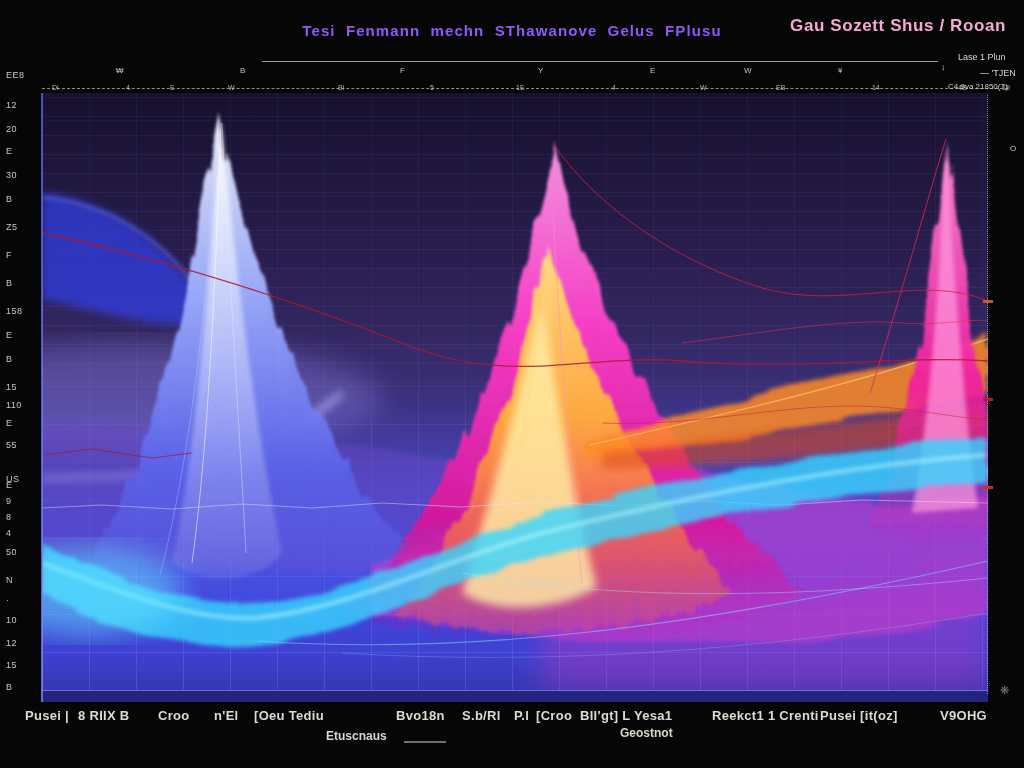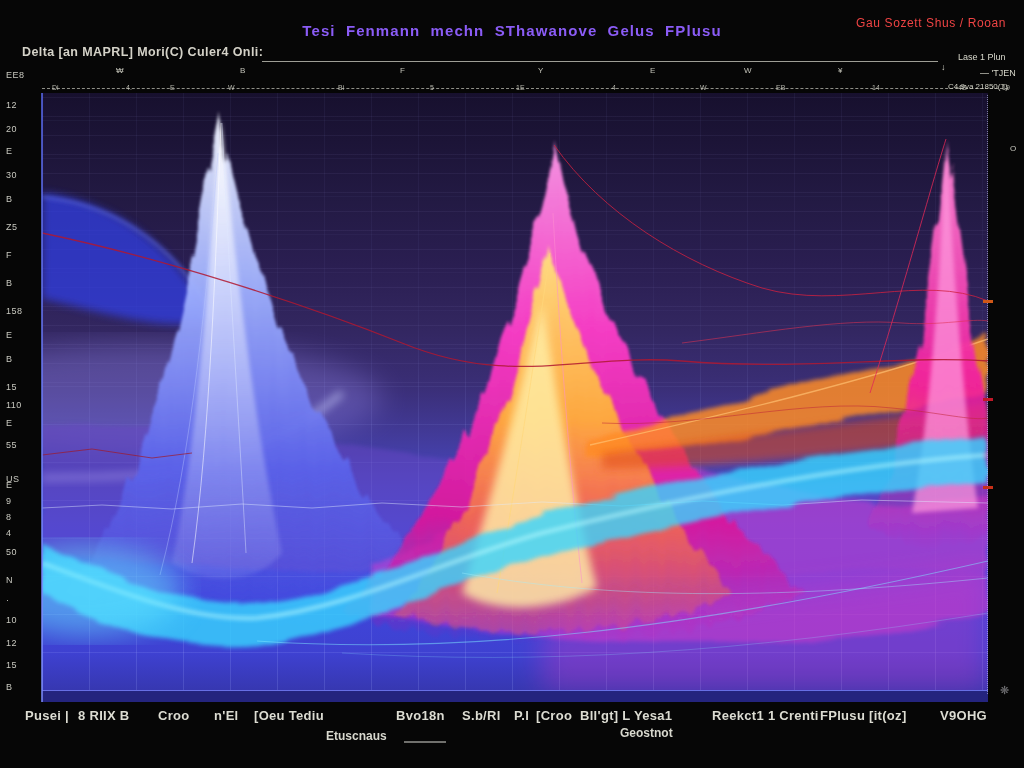--- a/index.html
+++ b/index.html
@@ -2,21 +2,21 @@
 <html><head>
 <meta charset="utf-8">
 <style>
   html,body{margin:0;padding:0;background:#060606;}
   #stage{position:relative;width:1024px;height:768px;background:#060606;overflow:hidden;
          font-family:"Liberation Sans",sans-serif;color:#d6d6cb;}
   .abs{position:absolute;}
   
   .title{top:14px;left:0;width:1024px;text-align:center;font-size:15px;font-weight:600;
          letter-spacing:1.1px;word-spacing:5px;color:#8b5cf6;margin-top:8px;}
-  .title-right{top:16px;right:18px;font-size:12px;font-weight:400;letter-spacing:.6px;color:#ef4444;}
+  .title-right{top:16px;right:18px;font-size:17px;font-weight:700;letter-spacing:.6px;color:#f9a8d4;}
   .subtitle{top:45px;left:22px;font-size:12.5px;font-weight:600;letter-spacing:.4px;color:#d4d2c8;}
   .sub-rule{top:61px;left:262px;width:676px;height:0;border-top:1px solid rgba(208,208,198,.75);}
   .axis-dash{top:88px;left:42px;width:966px;height:0;border-top:1px dashed rgba(226,226,214,.62);}
   
   .lg1{top:52px;left:958px;font-size:9px;color:#d8d8cc;}
   .lg-arrow{top:62px;left:941px;font-size:9px;color:#d8d8cc;}
   .lg2{top:68px;left:980px;font-size:9px;color:#d8d8cc;}
   .lg3{top:82px;left:948px;font-size:8px;color:#cfcfc2;}
   
   #plot{top:93px;left:42px;width:946px;height:609px;
@@ -46,21 +46,20 @@
              letter-spacing:2px;white-space:nowrap;}
   .wm-mark{top:684px;left:1000px;font-size:11px;color:rgba(200,200,205,.55);}
 </style>
 </head>
 <body>
 
 <div id="stage">
 
   <div class="abs title">Tesi Fenmann mechn SThawanove Gelus FPlusu</div>
   <div class="abs title-right">Gau Sozett Shus / Rooan</div>
-  <div class="abs subtitle">Delta [an MAPRL] Mori(C) Culer4     Onli:</div>
   <div class="abs sub-rule"></div>
   <div class="abs axis-dash"></div>
 
   <div class="abs lg1">Lase 1 Plun</div>
   <div class="abs lg-arrow">↓</div>
   <div class="abs lg2">— 'TJEN</div>
   <div class="abs lg3">C4.9va 21850(T)</div>
 
   <span class="abs xt" style="left:52px">Di</span>
   <span class="abs xt" style="left:126px">4.</span>
@@ -231,20 +230,20 @@
   <span class="abs bl" style="left:78px">8 RIIX B</span>
   <span class="abs bl" style="left:158px">Croo</span>
   <span class="abs bl" style="left:214px">n'El</span>
   <span class="abs bl" style="left:254px">[Oeu Tediu</span>
   <span class="abs bl" style="left:396px">Bvo18n</span>
   <span class="abs bl" style="left:462px">S.b/Rl</span>
   <span class="abs bl" style="left:514px">P.l</span>
   <span class="abs bl" style="left:536px">[Croo</span>
   <span class="abs bl" style="left:580px">Bll'gt] L Yesa1</span>
   <span class="abs bl" style="left:712px">Reekct1 1 Crenti</span>
-  <span class="abs bl" style="left:820px">FPlusu [it(oz]</span>
+  <span class="abs bl" style="left:820px">Pusei [it(oz]</span>
   <span class="abs bl" style="left:940px">V9OHG</span>
   <span class="abs bl2" style="top:729px;left:326px">Etuscnaus</span>
   <span class="abs bl2" style="top:726px;left:620px">Geostnot</span>
   <div class="abs foot-dash"></div>
 
   <div class="abs wm-mark">❋</div>
 </div>
 
 </body></html>

